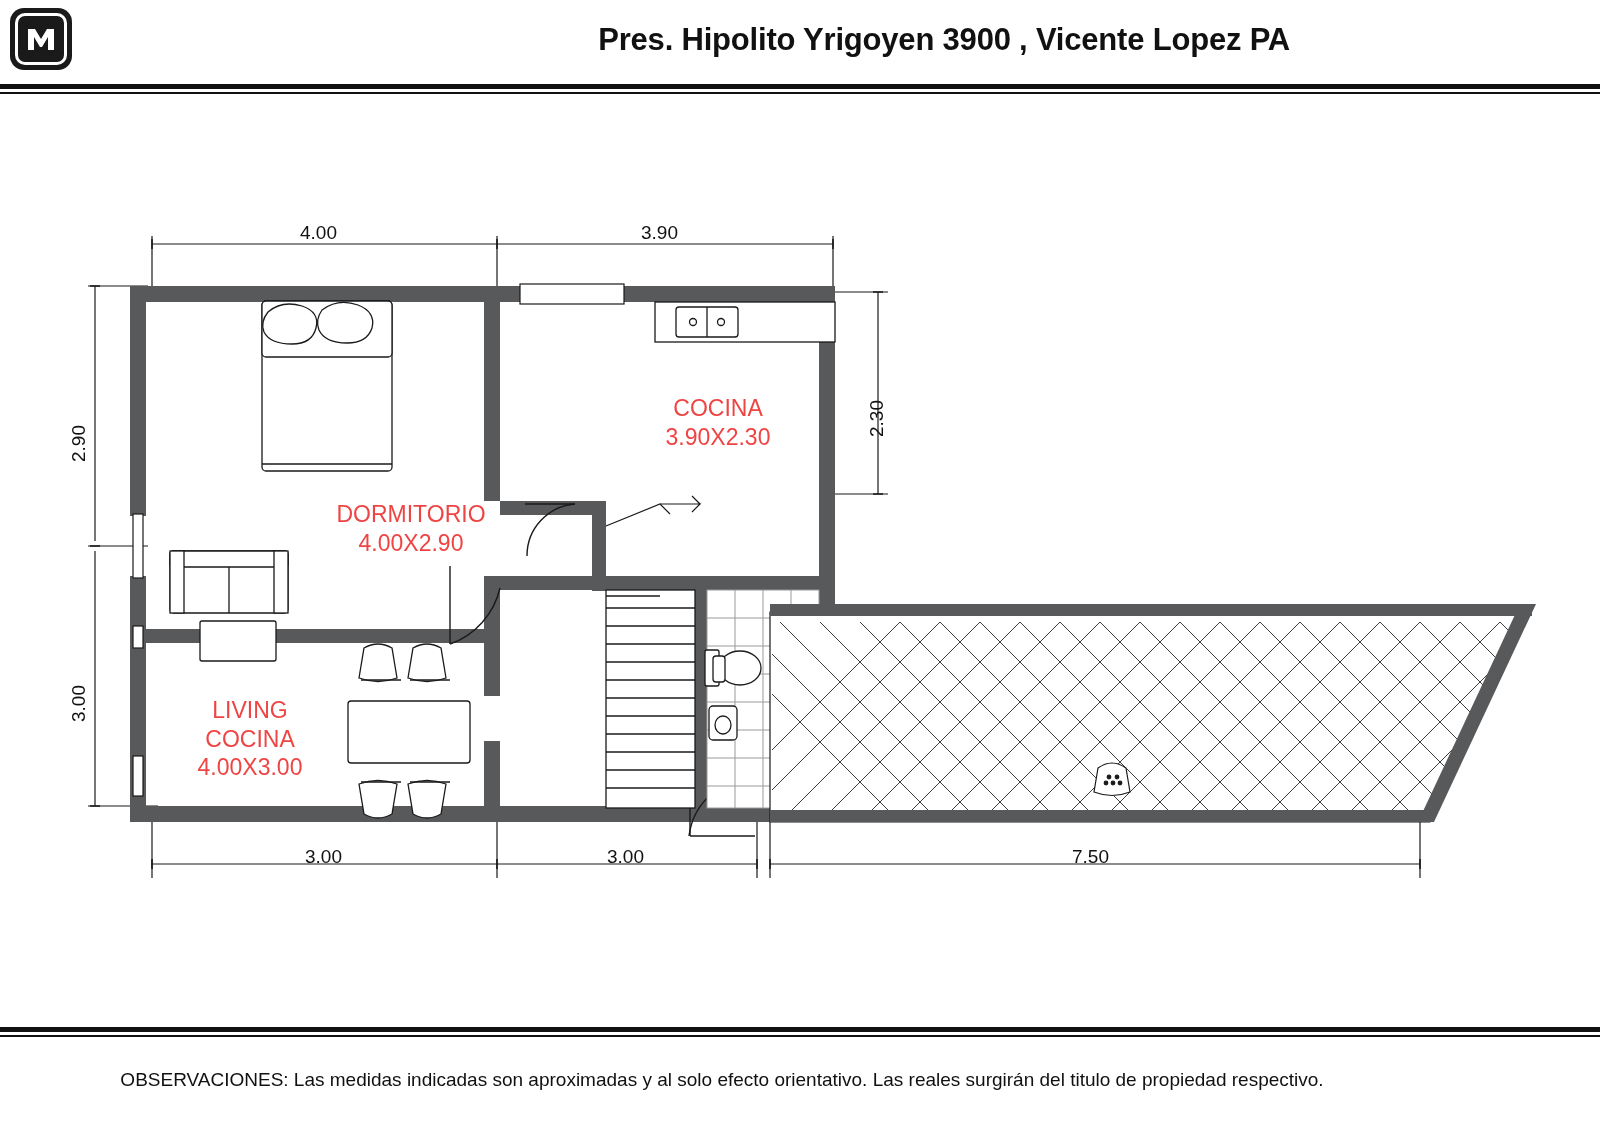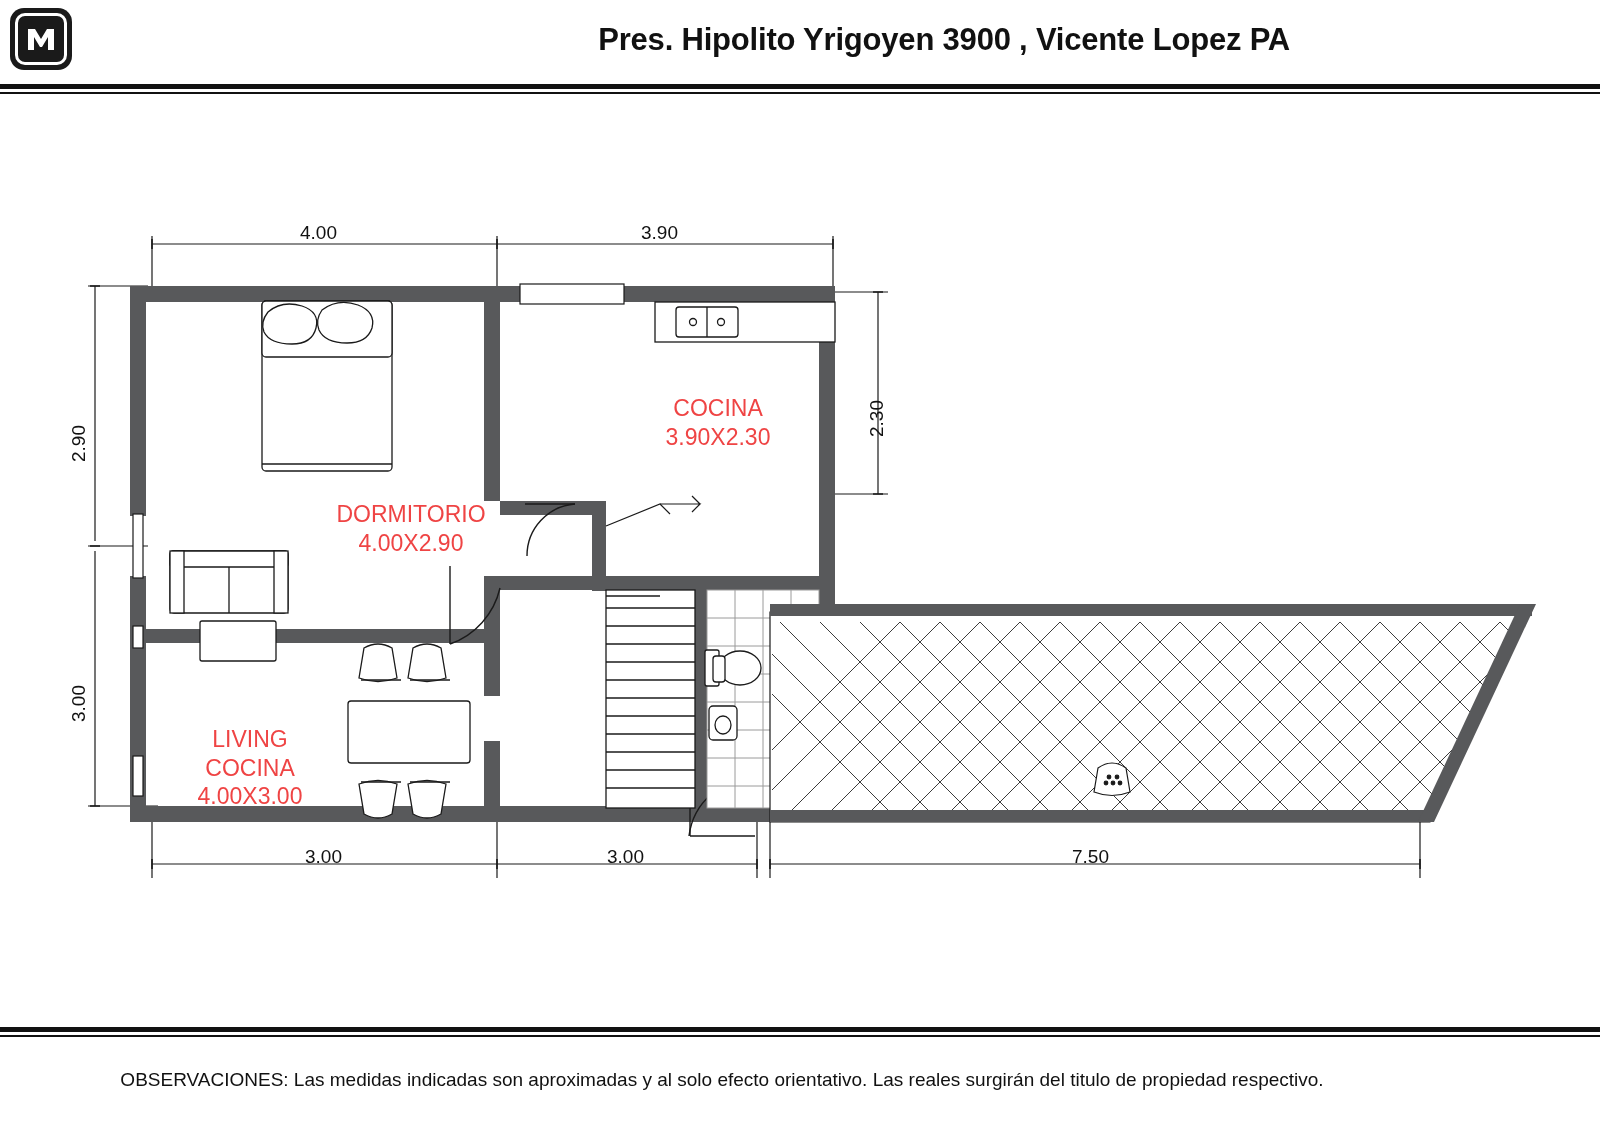--- a/index.html
+++ b/index.html
@@ -294,21 +294,21 @@
   <div class="lbl" style="left:256px;top:380px;width:310px;margin-top:24px;">
     <span>DORMITORIO</span><br>
     <span>4.00X2.90</span>
   </div>
 
   <div class="lbl" style="left:568px;top:298px;width:300px;">
     <span>COCINA</span><br>
     <span>3.90X2.30</span>
   </div>
 
-  <div class="lbl" style="left:125px;top:629px;width:250px;">
+  <div class="lbl" style="left:125px;top:600px;width:250px;">
     <span>LIVING</span><br>
     <span>COCINA</span><br>
     <span>4.00X3.00</span>
   </div>
 
 
   <div class="dim" style="left:300px;top:126px;">4.00</div>
   <div class="dim" style="left:641px;top:126px;">3.90</div>
   <div class="dim v" style="left:86px;top:340px;transform:rotate(-90deg) translate(-26px,-18px);">2.90</div>
   <div class="dim v" style="left:86px;top:600px;transform:rotate(-90deg) translate(-26px,-18px);">3.00</div>

